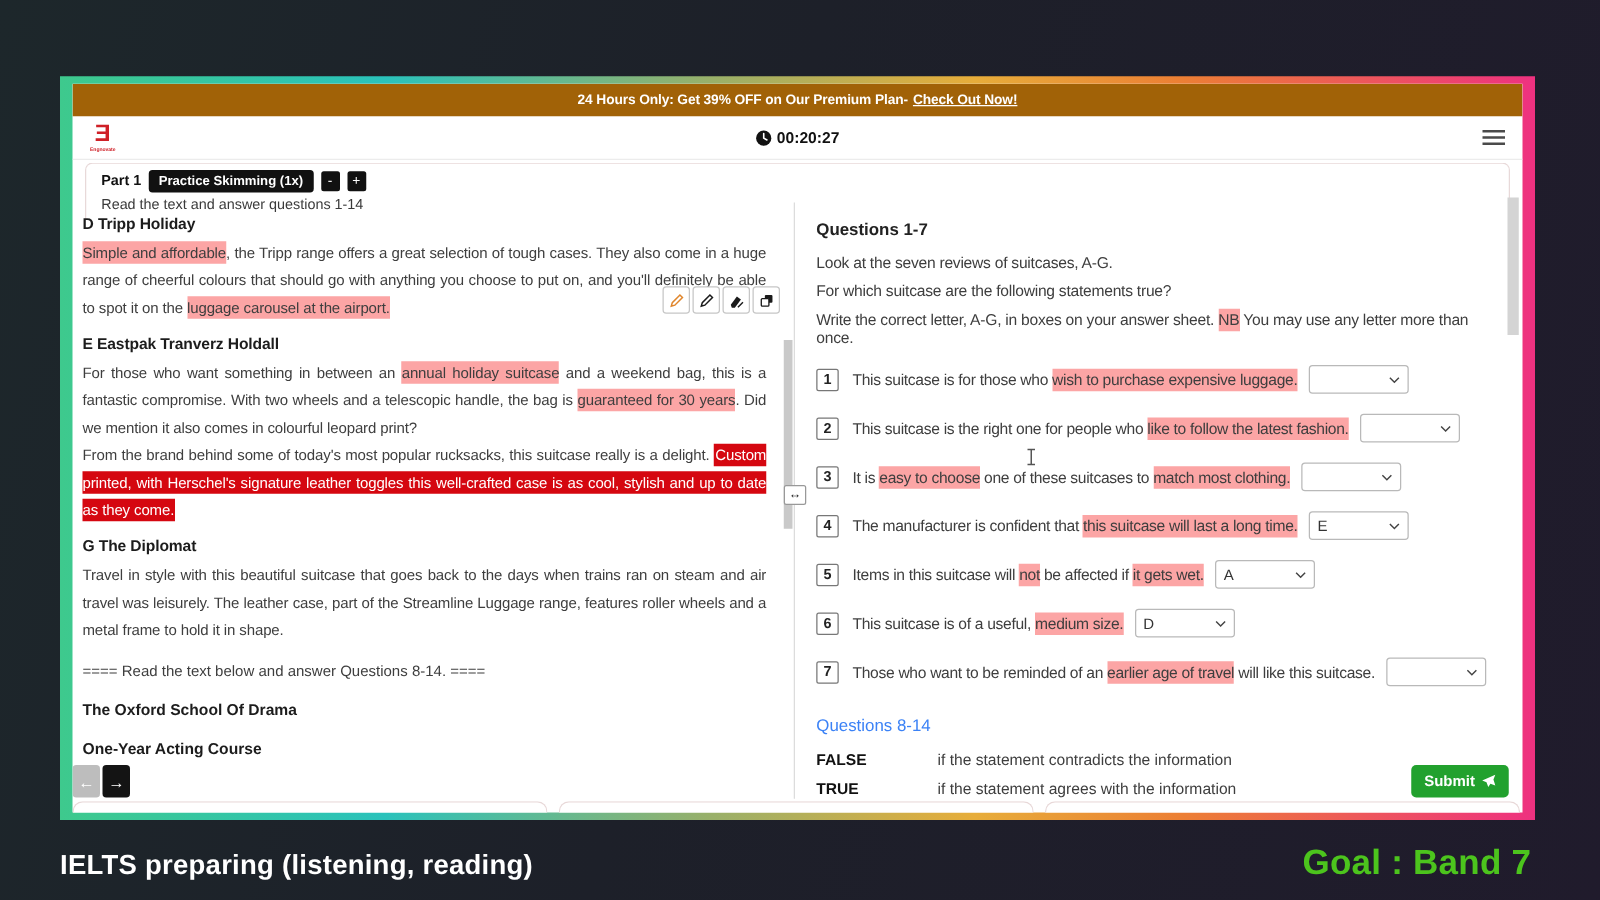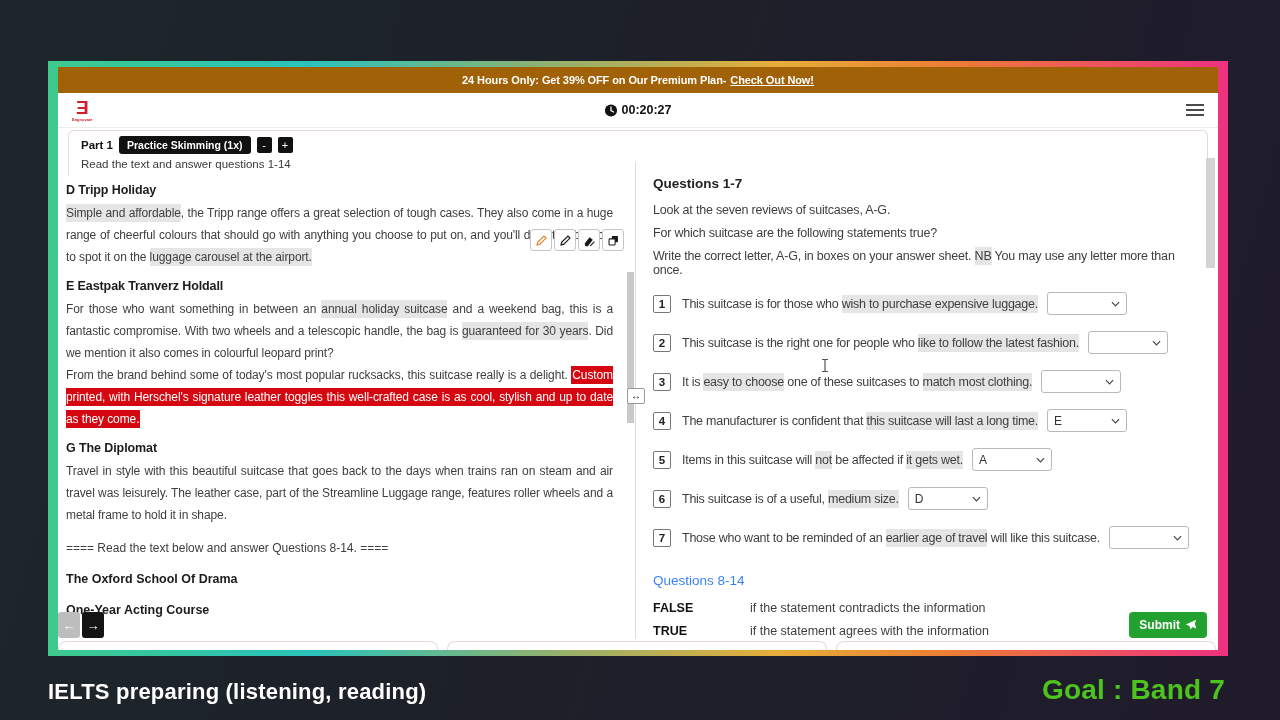--- a/index.html
+++ b/index.html
@@ -63,23 +63,23 @@
   .resize-handle {
     position:absolute; left:569px; top:226px; width:18px; height:16px; background:#fff;
     border:1px solid #999; border-radius:2px; font-size:10px; line-height:14px; text-align:center;
     color:#111; cursor:col-resize; z-index:5;
   }
   .page-scroll-thumb { position:absolute; right:3px; top:91px; width:9px; height:110px; background:#d4d4d4; cursor:pointer; }
 
   
   .left-panel { position:absolute; left:0; top:0; width:577px; height:100%; padding:3px 22px 0 8px; overflow:hidden; }
   .passage-heading { font-size:12.5px; font-weight:bold; color:#1c1c1c; margin:11px 0 5px; letter-spacing:-0.1px; }
-  .passage-heading.first { margin-top:18px; }
+  .passage-heading.first { margin-top:7px; }
   .passage-text { font-size:12px; line-height:22px; color:#3e3e3e; text-align:justify; margin:0; letter-spacing:-0.1px; }
-  .hl-yellow { background:#e5e5e5; padding:2px 0; }
+  .hl-yellow { background:#fca5a5; padding:2px 0; }
   .hl-red { background:#d50710; color:#fff; padding:2px 1px; }
   .separator-note { font-size:12px; color:#3e3e3e; margin:15px 0 0; }
   .next-heading { font-size:12.5px; font-weight:bold; color:#1c1c1c; margin:17px 0 0; }
 
   
   .anno-tools { position:absolute; left:472px; top:67px; display:flex; gap:2px; z-index:4; }
   .tool-btn {
     width:22px; height:22px; background:#fff; border:1px solid #c6c6c6; border-radius:3px;
     display:flex; align-items:center; justify-content:center; padding:0; cursor:pointer;
   }

